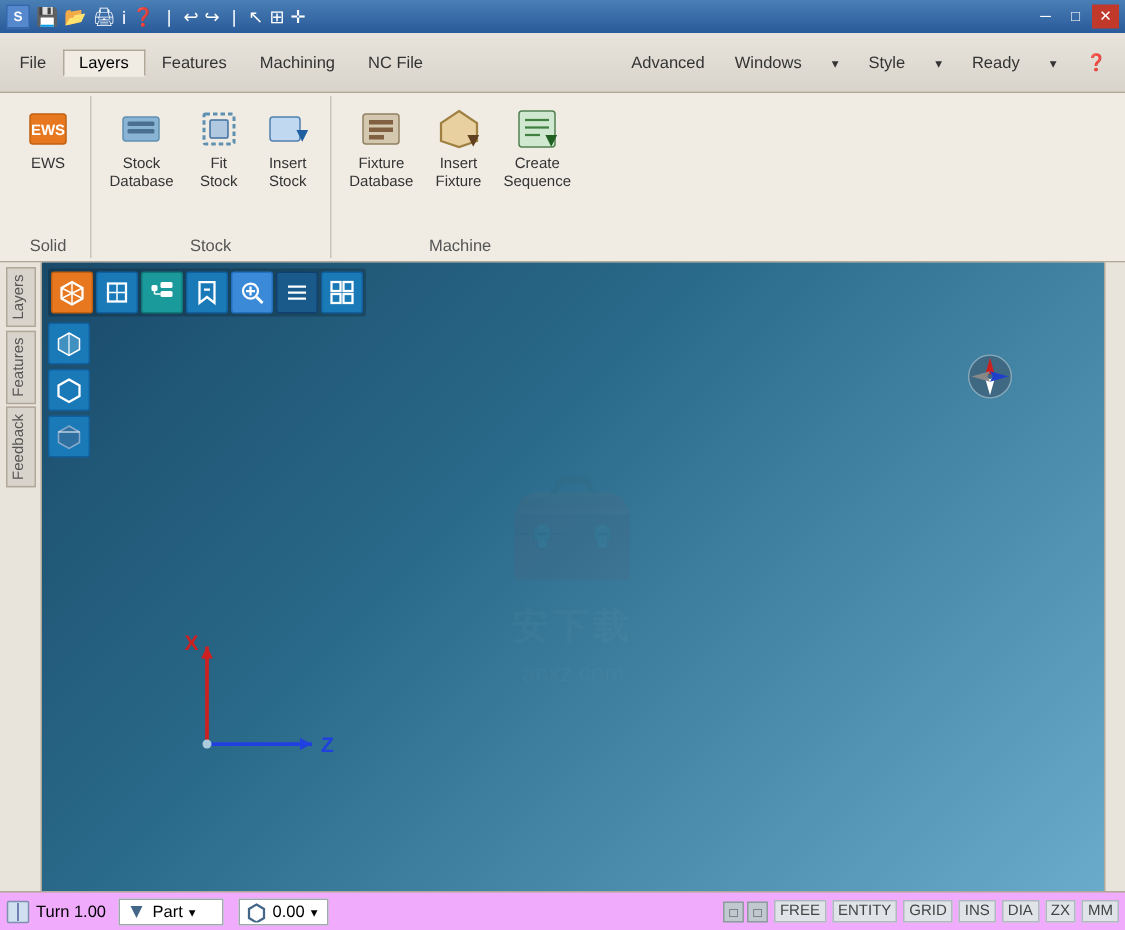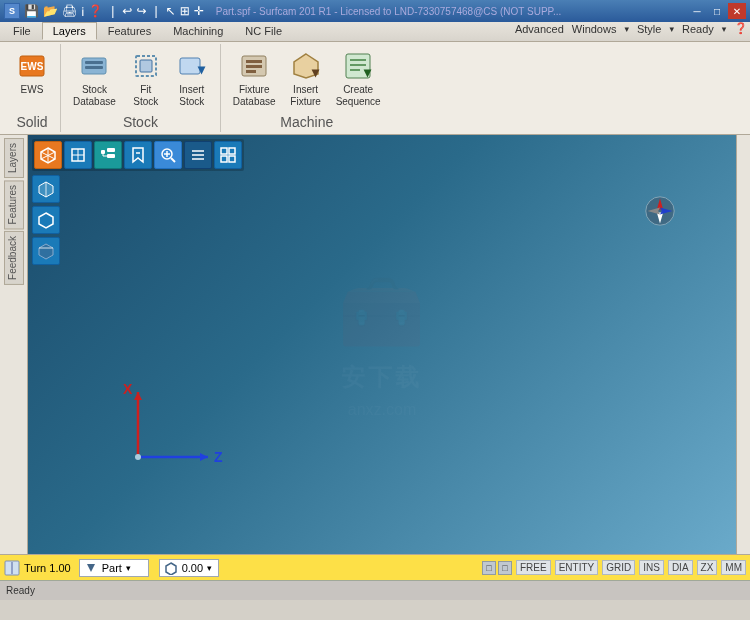--- a/index.html
+++ b/index.html
@@ -17,53 +17,53 @@
     #title-bar-right button {
       background: none; border: none; color: white; cursor: pointer;
       width: 18px; height: 16px; font-size: 10px; display: flex; align-items: center; justify-content: center;
     }
 
     
     #ribbon { background: #f0ece4; border-bottom: 1px solid #b0a898; }
 
     
     #tab-row {
-      display: flex; align-items: flex-start;
+      display: flex; align-items: center;
       background: linear-gradient(to bottom, #e8e4dc, #d8d4cc);
-      height: 20px; border-bottom: 1px solid #b0a898;
+      height: 40px; border-bottom: 1px solid #b0a898;
       padding-left: 2px;
     }
     .ribbon-tab {
       padding: 2px 10px; cursor: pointer; font-size: 11px;
       display: flex; align-items: center; border: 1px solid transparent;
       border-bottom: none; background: none; color: #333;
     }
     .ribbon-tab.active {
       background: #f0ece4; border-color: #b0a898; border-bottom: 1px solid #f0ece4;
       margin-bottom: -1px; z-index: 1; color: #000;
     }
     #tab-right {
-      margin-left: auto; display: flex; align-items: center; padding-right: 2px;
-      font-size: 11px; gap: 8px; color: #333;
+      margin-left: auto; display: flex; align-items: center; padding-right: 12px;
+      font-size: 11px; gap: 20px; color: #333;
     }
     #tab-right span { cursor: pointer; }
 
     
     #ribbon-content {
-      display: flex; align-items: stretch; padding: 2px 4px; height: 92px;
+      display: flex; align-items: stretch; padding: 2px 4px; height: 112px;
       background: #f0ece4;
     }
     .ribbon-group {
       display: flex; flex-direction: column; align-items: center;
       border-right: 1px solid #c8c4bc; padding: 2px 6px; min-width: fit-content;
     }
     .ribbon-group:last-child { border-right: none; }
     .ribbon-group-items { display: flex; align-items: flex-start; gap: 2px; flex: 1; }
     .ribbon-group-label {
-      font-size: 14px; color: #555; margin-top: auto; padding-top: 2px;
+      font-size: 11px; color: #555; margin-top: auto; padding-top: 2px;
       text-align: center;
     }
     .ribbon-btn {
       display: flex; flex-direction: column; align-items: center;
       padding: 3px 5px; cursor: pointer; border: 1px solid transparent;
       border-radius: 2px; min-width: 36px;
     }
     .ribbon-btn .icon { width: 32px; height: 32px; display: flex; align-items: center; justify-content: center; }
     .ribbon-btn .label { font-size: 10px; text-align: center; line-height: 1.2; margin-top: 2px; color: #333; }
 
@@ -133,21 +133,21 @@
     #compass svg { width: 32px; height: 32px; }
 
     
     #right-sidebar {
       width: 14px; background: #e8e4dc; border-left: 1px solid #b0a898;
       display: flex; flex-direction: column;
     }
 
     
     #status-bar {
-      height: 26px; background: #fde047; border-top: 1px solid #b0a898;
+      height: 26px; background: #f0abfc; border-top: 1px solid #b0a898;
       display: flex; align-items: center; padding: 0 4px; gap: 8px;
       font-size: 11px;
     }
     #status-left { display: flex; align-items: center; gap: 4px; }
     .status-icon { width: 16px; height: 16px; display: flex; align-items: center; justify-content: center; font-size: 11px; }
     #status-dropdown {
       display: flex; align-items: center; gap: 2px;
       background: white; border: 1px solid #a0a8b0; padding: 1px 4px;
       cursor: pointer; min-width: 70px;
     }
@@ -179,21 +179,20 @@
     <span style="color:white;font-size:12px;cursor:pointer;">🖨</span>
     <span style="color:white;font-size:12px;cursor:pointer;">ℹ</span>
     <span style="color:white;font-size:12px;cursor:pointer;">❓</span>
     <span style="color:white;font-size:12px;margin:0 4px;">|</span>
     <span style="color:white;font-size:12px;cursor:pointer;">↩</span>
     <span style="color:white;font-size:12px;cursor:pointer;">↪</span>
     <span style="color:white;font-size:12px;margin:0 4px;">|</span>
     <span style="color:white;font-size:12px;cursor:pointer;">↖</span>
     <span style="color:white;font-size:12px;cursor:pointer;">⊞</span>
     <span style="color:white;font-size:12px;cursor:pointer;">✛</span>
-    <span style="color:#aad;font-size:10px;margin-left:8px;">Part.spf - Surfcam 201  R1  - Licensed to LND-7330757468@CS (NOT SUPP...</span>
   </div>
   <div id="title-bar-right">
     <button>─</button>
     <button>□</button>
     <button style="background:#c0392b;">✕</button>
   </div>
 </div>
 
 <div id="ribbon">
 

